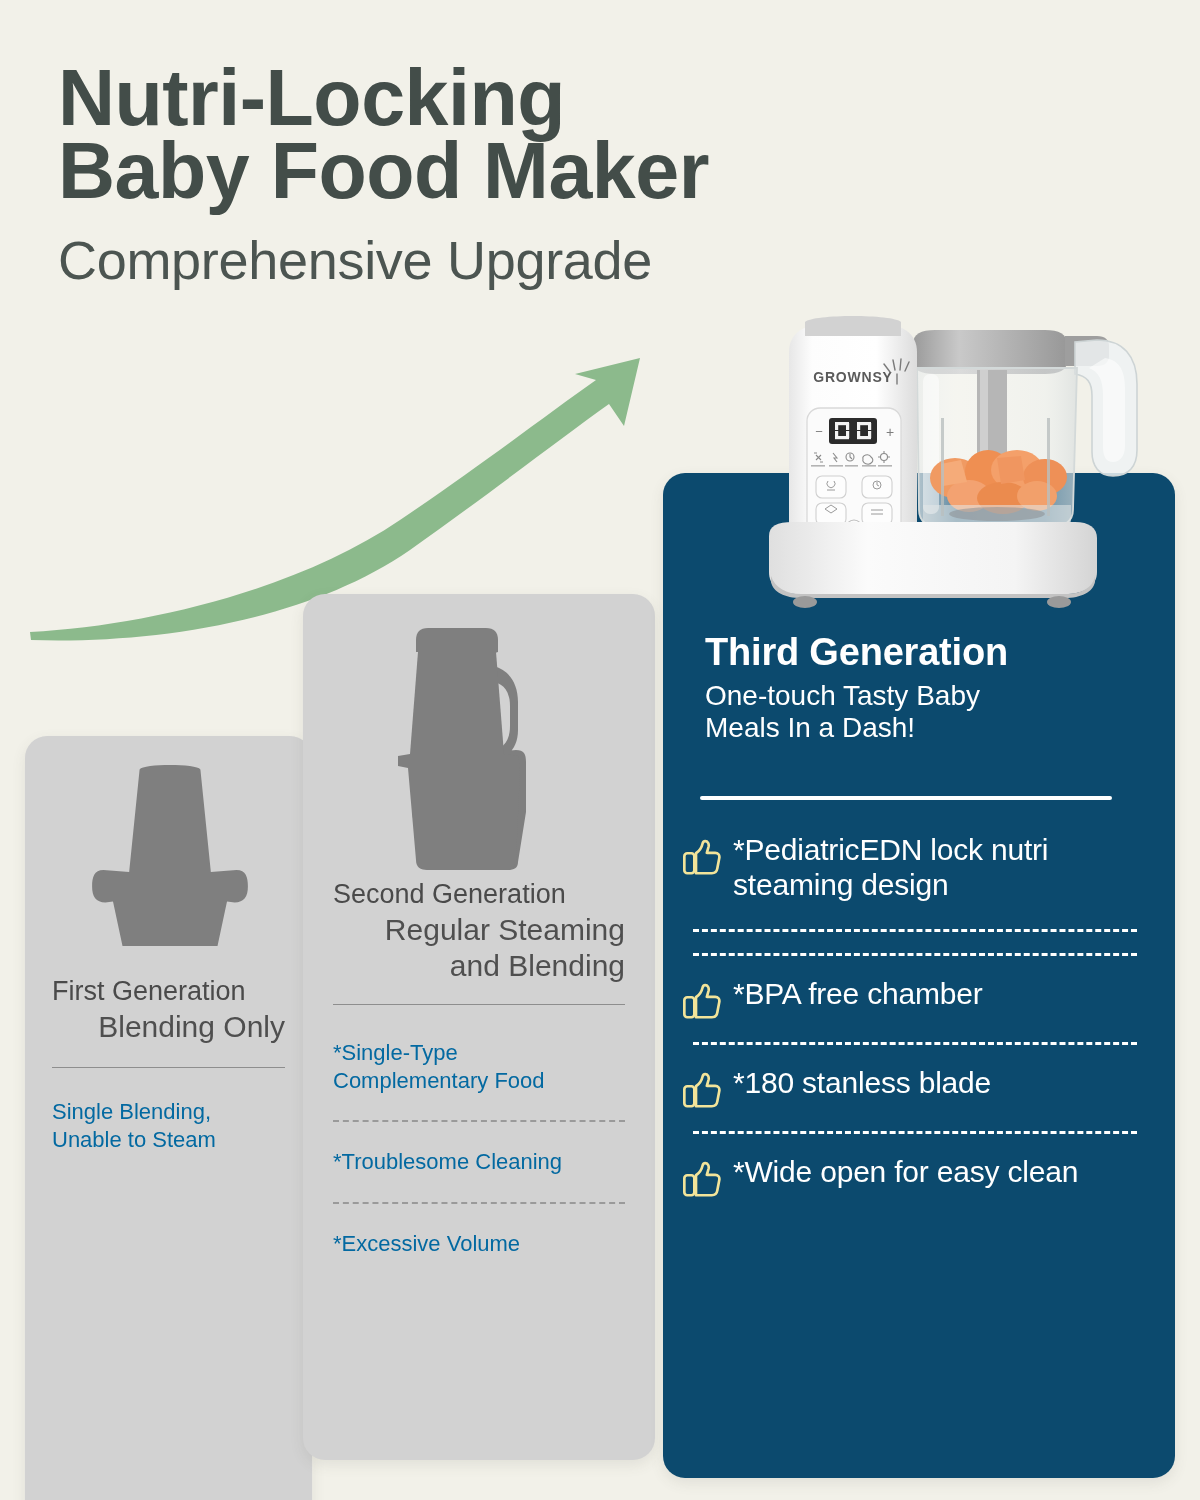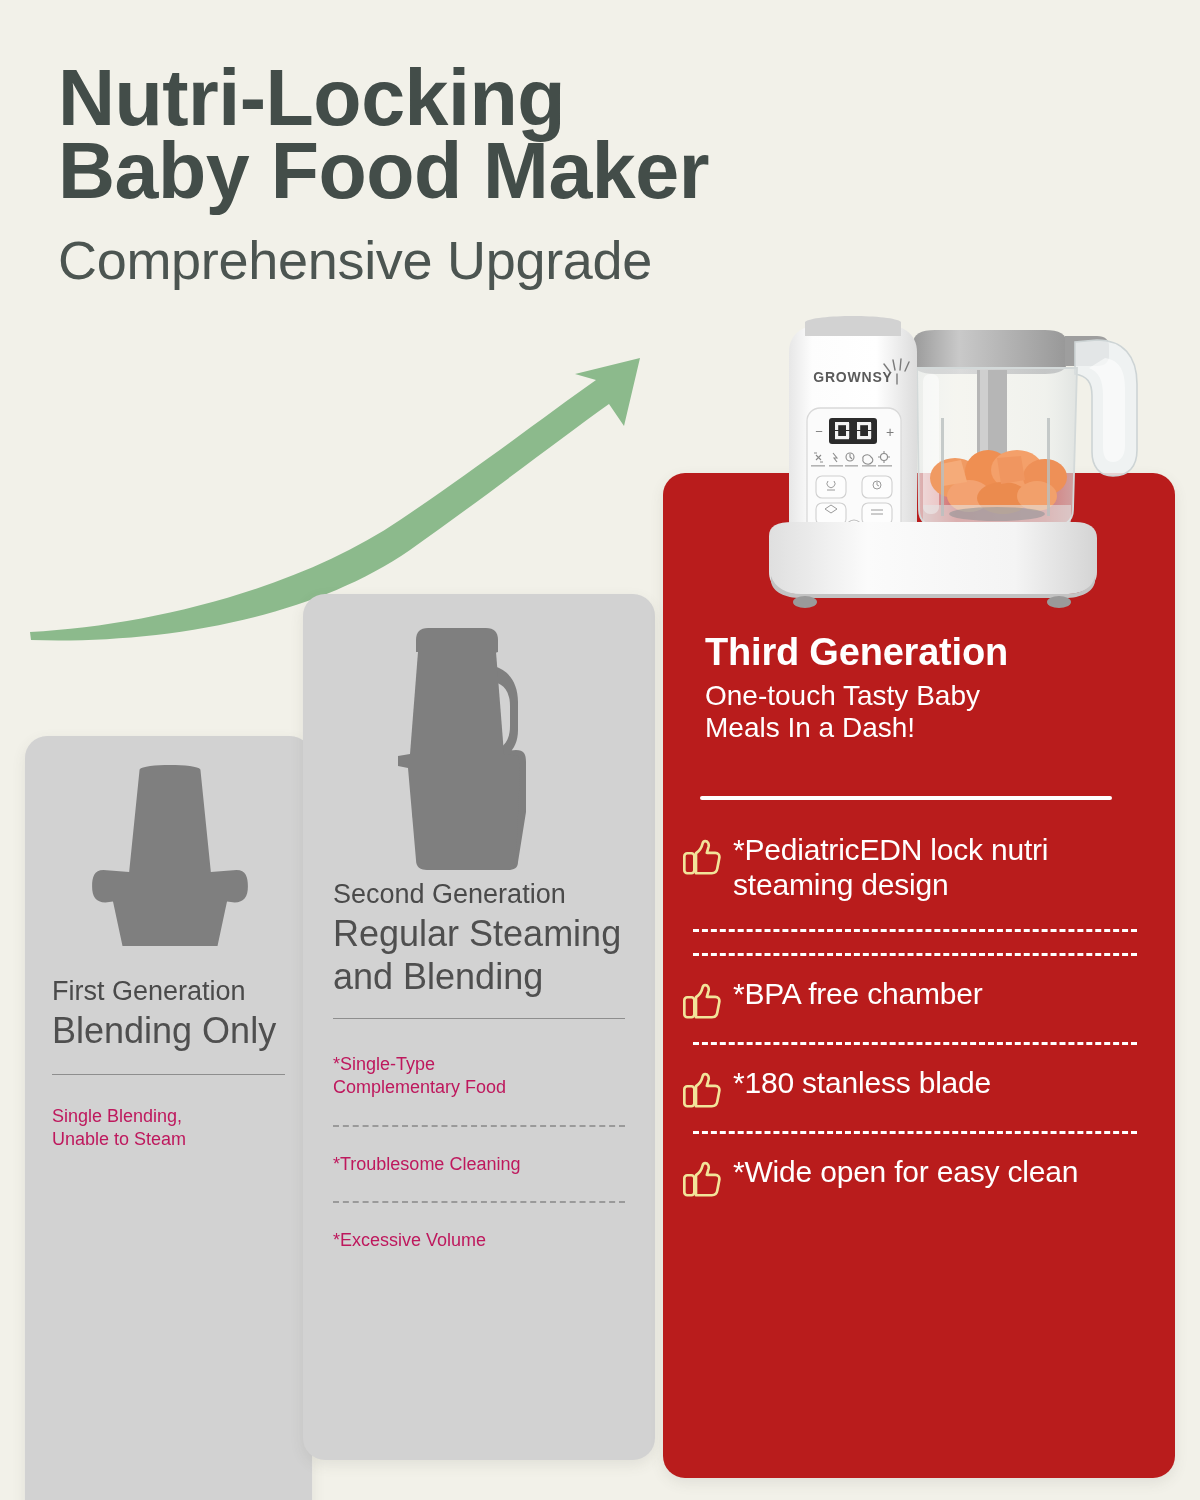--- a/index.html
+++ b/index.html
@@ -32,47 +32,47 @@
   .card {
     position:absolute; border-radius:22px;
     box-shadow:0 5px 14px rgba(80,80,70,0.10);
   }
   .card-gray { background:#d2d2d2; }
 
   .card-gen1 { left:25px;  top:736px; width:287px; height:936px; z-index:2; }
   .card-gen2 { left:303px; top:594px; width:352px; height:866px; z-index:3; }
   .card-gen3 {
     left:663px; top:473px; width:512px; height:1005px;
-    background:#b91c1c; z-index:4;
+    background:#0c4a6e; z-index:4;
   }
 
   
   .silhouette { position:absolute; }
   .sil1 { left:55px;  top:22px; width:180px; height:190px; }
   .sil2 { left:65px;  top:28px; width:210px; height:250px; }
 
   
   .card-body { position:absolute; left:0; width:100%; }
   .gen1-body { top:240px; padding:0 27px; }
   .gen2-body { top:285px; padding:0 30px; }
 
   .gen-name {
     font-size:27px; font-weight:normal; color:#4a4a4a; line-height:1.18;
   }
   .gen-desc {
-    font-size:36px; font-weight:400; color:#4f4f4f; line-height:1.2;
-    white-space:pre-line; margin-top:1px;
+    font-size:30px; font-weight:400; color:#4f4f4f; line-height:1.2;
+    white-space:pre-line; margin-top:1px;text-align:right;
   }
   .rule-solid {
     height:1px; background:#8e8e8e; margin:22px 0 30px 0;
   }
   .gen2-body .rule-solid { margin:20px 0 34px 0; }
 
   .dull-item {
-    font-size:18px; color:#be185d; line-height:1.26;
+    font-size:22px; color:#0369a1; line-height:1.26;
     white-space:pre-line; font-weight:400;
   }
   .rule-dash {
     height:0; border-top:2px dashed #9a9a9a; margin:26px 0 26px 0;
   }
 
   
   .gen3-head { position:absolute; left:42px; top:158px; width:430px; }
   .gen3-title {
     font-size:38px; font-weight:bold; color:#ffffff; letter-spacing:-0.2px;

